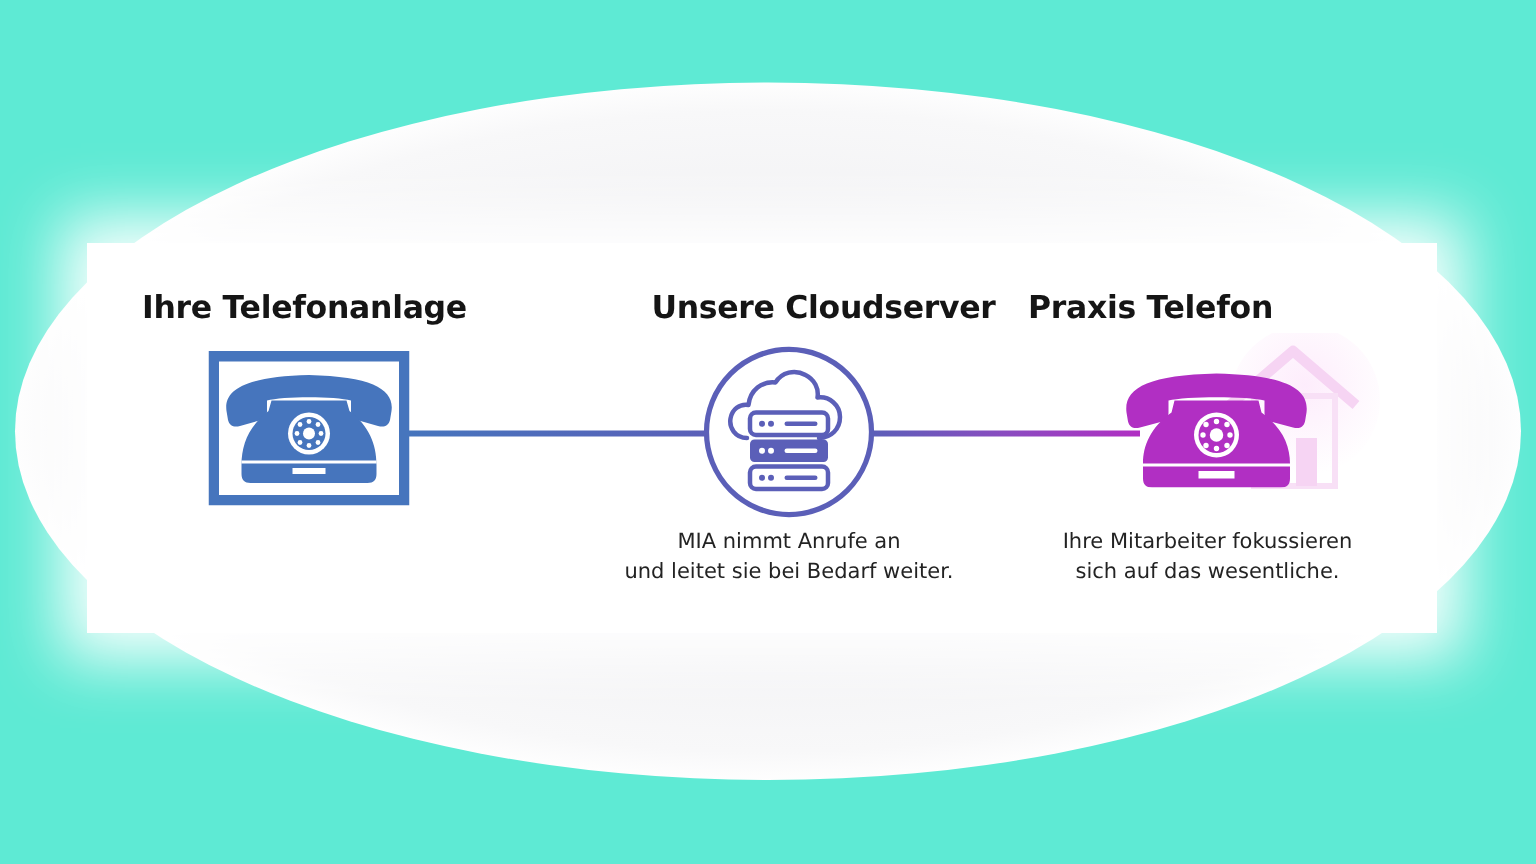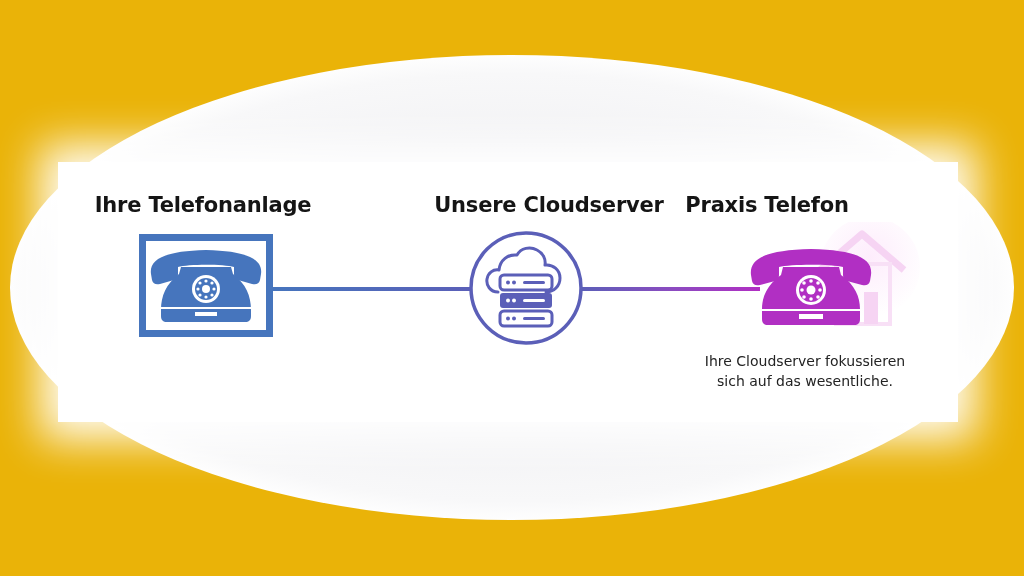--- a/index.html
+++ b/index.html
@@ -8,21 +8,21 @@
       width: 1024px;
       height: 576px;
       overflow: hidden;
       background: #ffffff;
       font-family: "DejaVu Sans", "Liberation Sans", sans-serif;
     }
     .stage {
       position: relative;
       width: 1024px;
       height: 576px;
-      background: #eab308;
+      background: #5eead4;
     }
     .halo {
       position: absolute;
       left: 10px;
       top: 55px;
       width: 1004px;
       height: 465px;
       border-radius: 50%;
       background: radial-gradient(ellipse at center, #f1f1f3 0%, #f3f3f5 45%, #f8f8f9 65%, #ffffff 72%);
     }
@@ -196,17 +196,21 @@
       <circle cx="71" cy="50" r="1.8"></circle>
         <circle cx="64" cy="52" r="1.8"></circle>
         <circle cx="57" cy="50" r="1.8"></circle>
       <circle cx="55" cy="43" r="1.8"></circle>
         <circle cx="57" cy="36" r="1.8"></circle>
     </g>
     <rect x="15" y="62" width="98" height="2" fill="#ffffff"></rect>
     <rect x="52" y="67" width="24" height="5" fill="#ffffff"></rect>
   </svg>
 
+  <div class="col-desc d2">
+    <div>MIA nimmt Anrufe an</div>
+    <div>und leitet sie bei Bedarf weiter.</div>
+  </div>
   <div class="col-desc d3">
-    <div>Ihre Cloudserver fokussieren</div>
+    <div>Ihre Mitarbeiter fokussieren</div>
     <div>sich auf das wesentliche.</div>
   </div>
 </div>
 
 </body></html>

